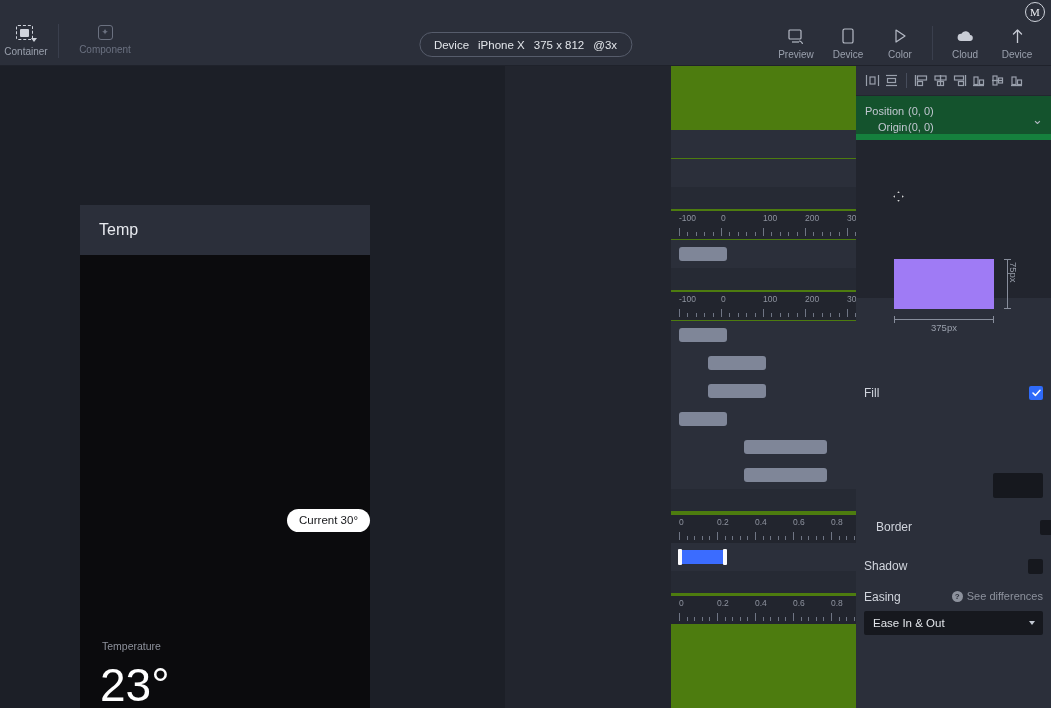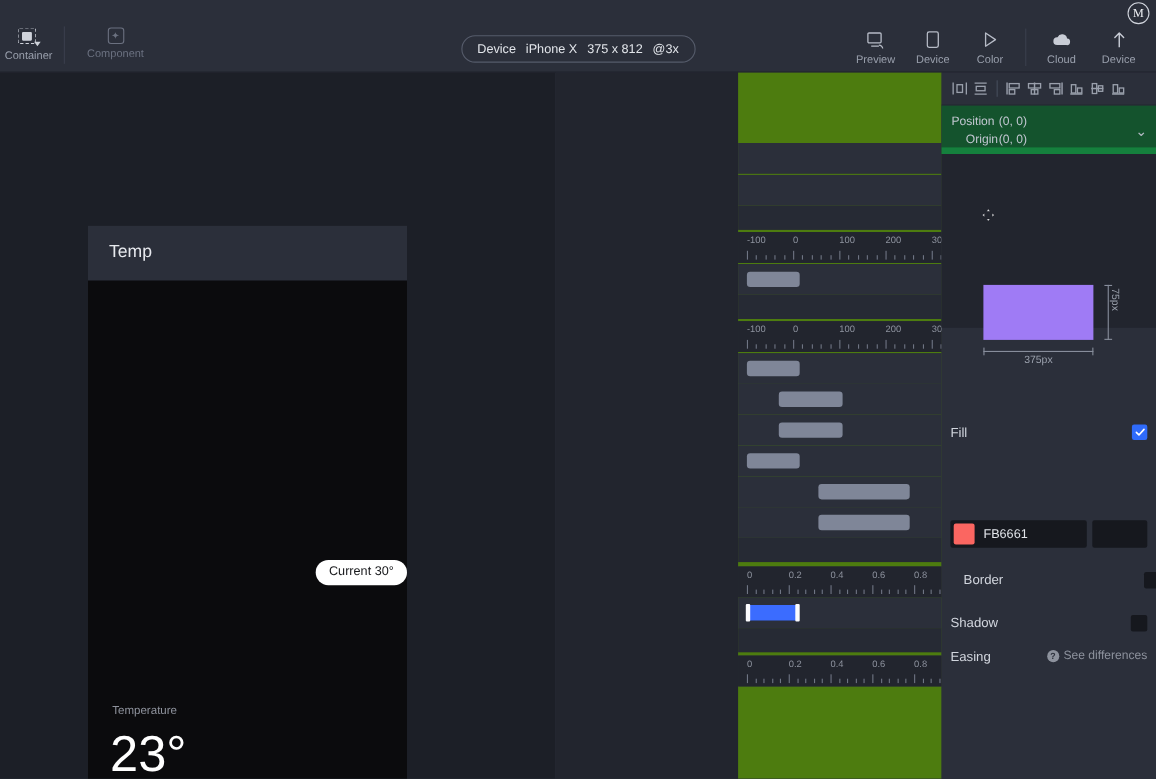--- a/index.html
+++ b/index.html
@@ -691,38 +691,38 @@
 
     <div class="prow" style="top:320px;">
       <span>Fill</span>
       <span class="chk">
         <svg width="9" height="8" viewBox="0 0 9 8">
             <path d="M1 4 L3.4 6.4 L8 1.3" fill="none" stroke="#fff" stroke-width="1.5" stroke-linecap="round" stroke-linejoin="round"></path>
           </svg>
       </span>
     </div>
 
-    <div class="hexfield">
-      <span class="sw" id="hex-swatch" style="background: rgb(251, 102, 97);"></span>
-      <span class="val">FB6661</span>
-    </div>
     <div class="fillfield"></div>
 
     <div class="prow" style="top:454px;margin-left:12px;">
       <span>Border</span>
       <span class="swatchbtn"></span>
     </div>
     <div class="prow" style="top:493px;">
       <span>Shadow</span>
       <span class="swatchbtn"></span>
     </div>
 
     <div class="easelbl">Easing</div>
     <div class="seediff">
       <span class="qmark">?</span>
       <span>See differences</span>
+    </div>
+    <div class="dd" style="top:545px;">
+      <span>Ease In &amp; Out</span>
+      <span class="arrow"></span>
     </div>
 
   </div>
 <div class="pvcur"><svg width="11" height="11" viewBox="0 0 11 11">
         <path d="M5.5 0 L7 2 L4 2 Z M5.5 11 L7 9 L4 9 Z M0 5.5 L2 4 L2 7 Z M11 5.5 L9 4 L9 7 Z" fill="#ffffff" stroke="#1c1f27" stroke-width="0.4"></path>
       </svg></div>
   </div>
 
 </body></html>

